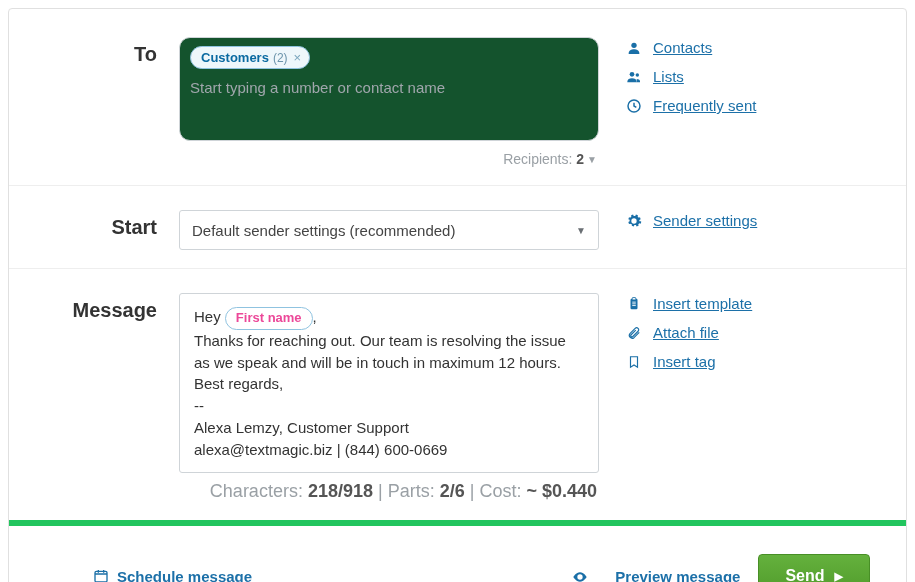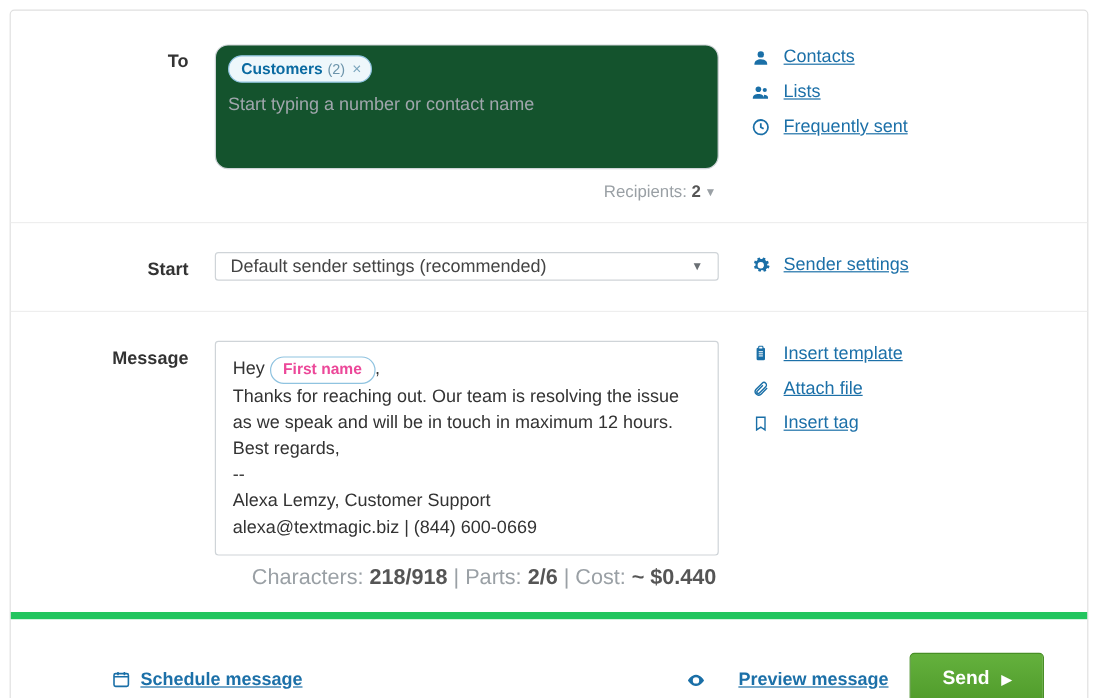--- a/index.html
+++ b/index.html
@@ -22,21 +22,21 @@
       display: flex;
     }
     .section:first-child { padding-top: 28px; }
     .label-col {
       width: 170px;
       text-align: right;
       padding-right: 22px;
       padding-top: 6px;
       font-weight: 700;
       color: #333;
-      font-size: 15px;
+      font-size: 20px;
     }
     .field-col { width: 420px; }
     .links-col { flex: 1; padding-left: 26px; padding-top: 2px;}
     .to-box {
       border: 1px solid #cfd4d8;
       border-radius: 11px;
       padding: 8px 10px 30px 10px;
       min-height: 104px;
       background: #14532d;
     }
@@ -52,21 +52,21 @@
     .chip-label { color: #0a6aa1; font-weight: 700; }
     .chip-count { color: #6c94ab; margin-left: 4px; font-size: 12px; }
     .chip-x { color: #7aa5bd; margin-left: 6px; font-size: 13px; cursor: pointer; line-height: 1;}
     .placeholder { color: #a0a6ac; font-size: 15px; margin-top: 10px; }
     .recipients-line { text-align: right; color: #9aa0a5; font-size: 14px; margin-top: 10px; padding-right: 2px;}
     .recipients-line .count { color: #555; font-weight: 700; }
     .recipients-caret { color: #9aa0a5; font-size: 10px; margin-left: 3px; position: relative; top: -1px;}
     .dropdown {
       border: 1px solid #cfd4d8;
       border-radius: 3px;
-      height: 24px;
+      height: 40px;
       display: flex;
       align-items: center;
       padding: 0 12px;
       justify-content: space-between;
       font-size: 15px;
       color: #444;
       cursor: pointer;
       background: #fff;
     }
     .drop-triangle { color: #6a6f74; font-size: 10px; }

